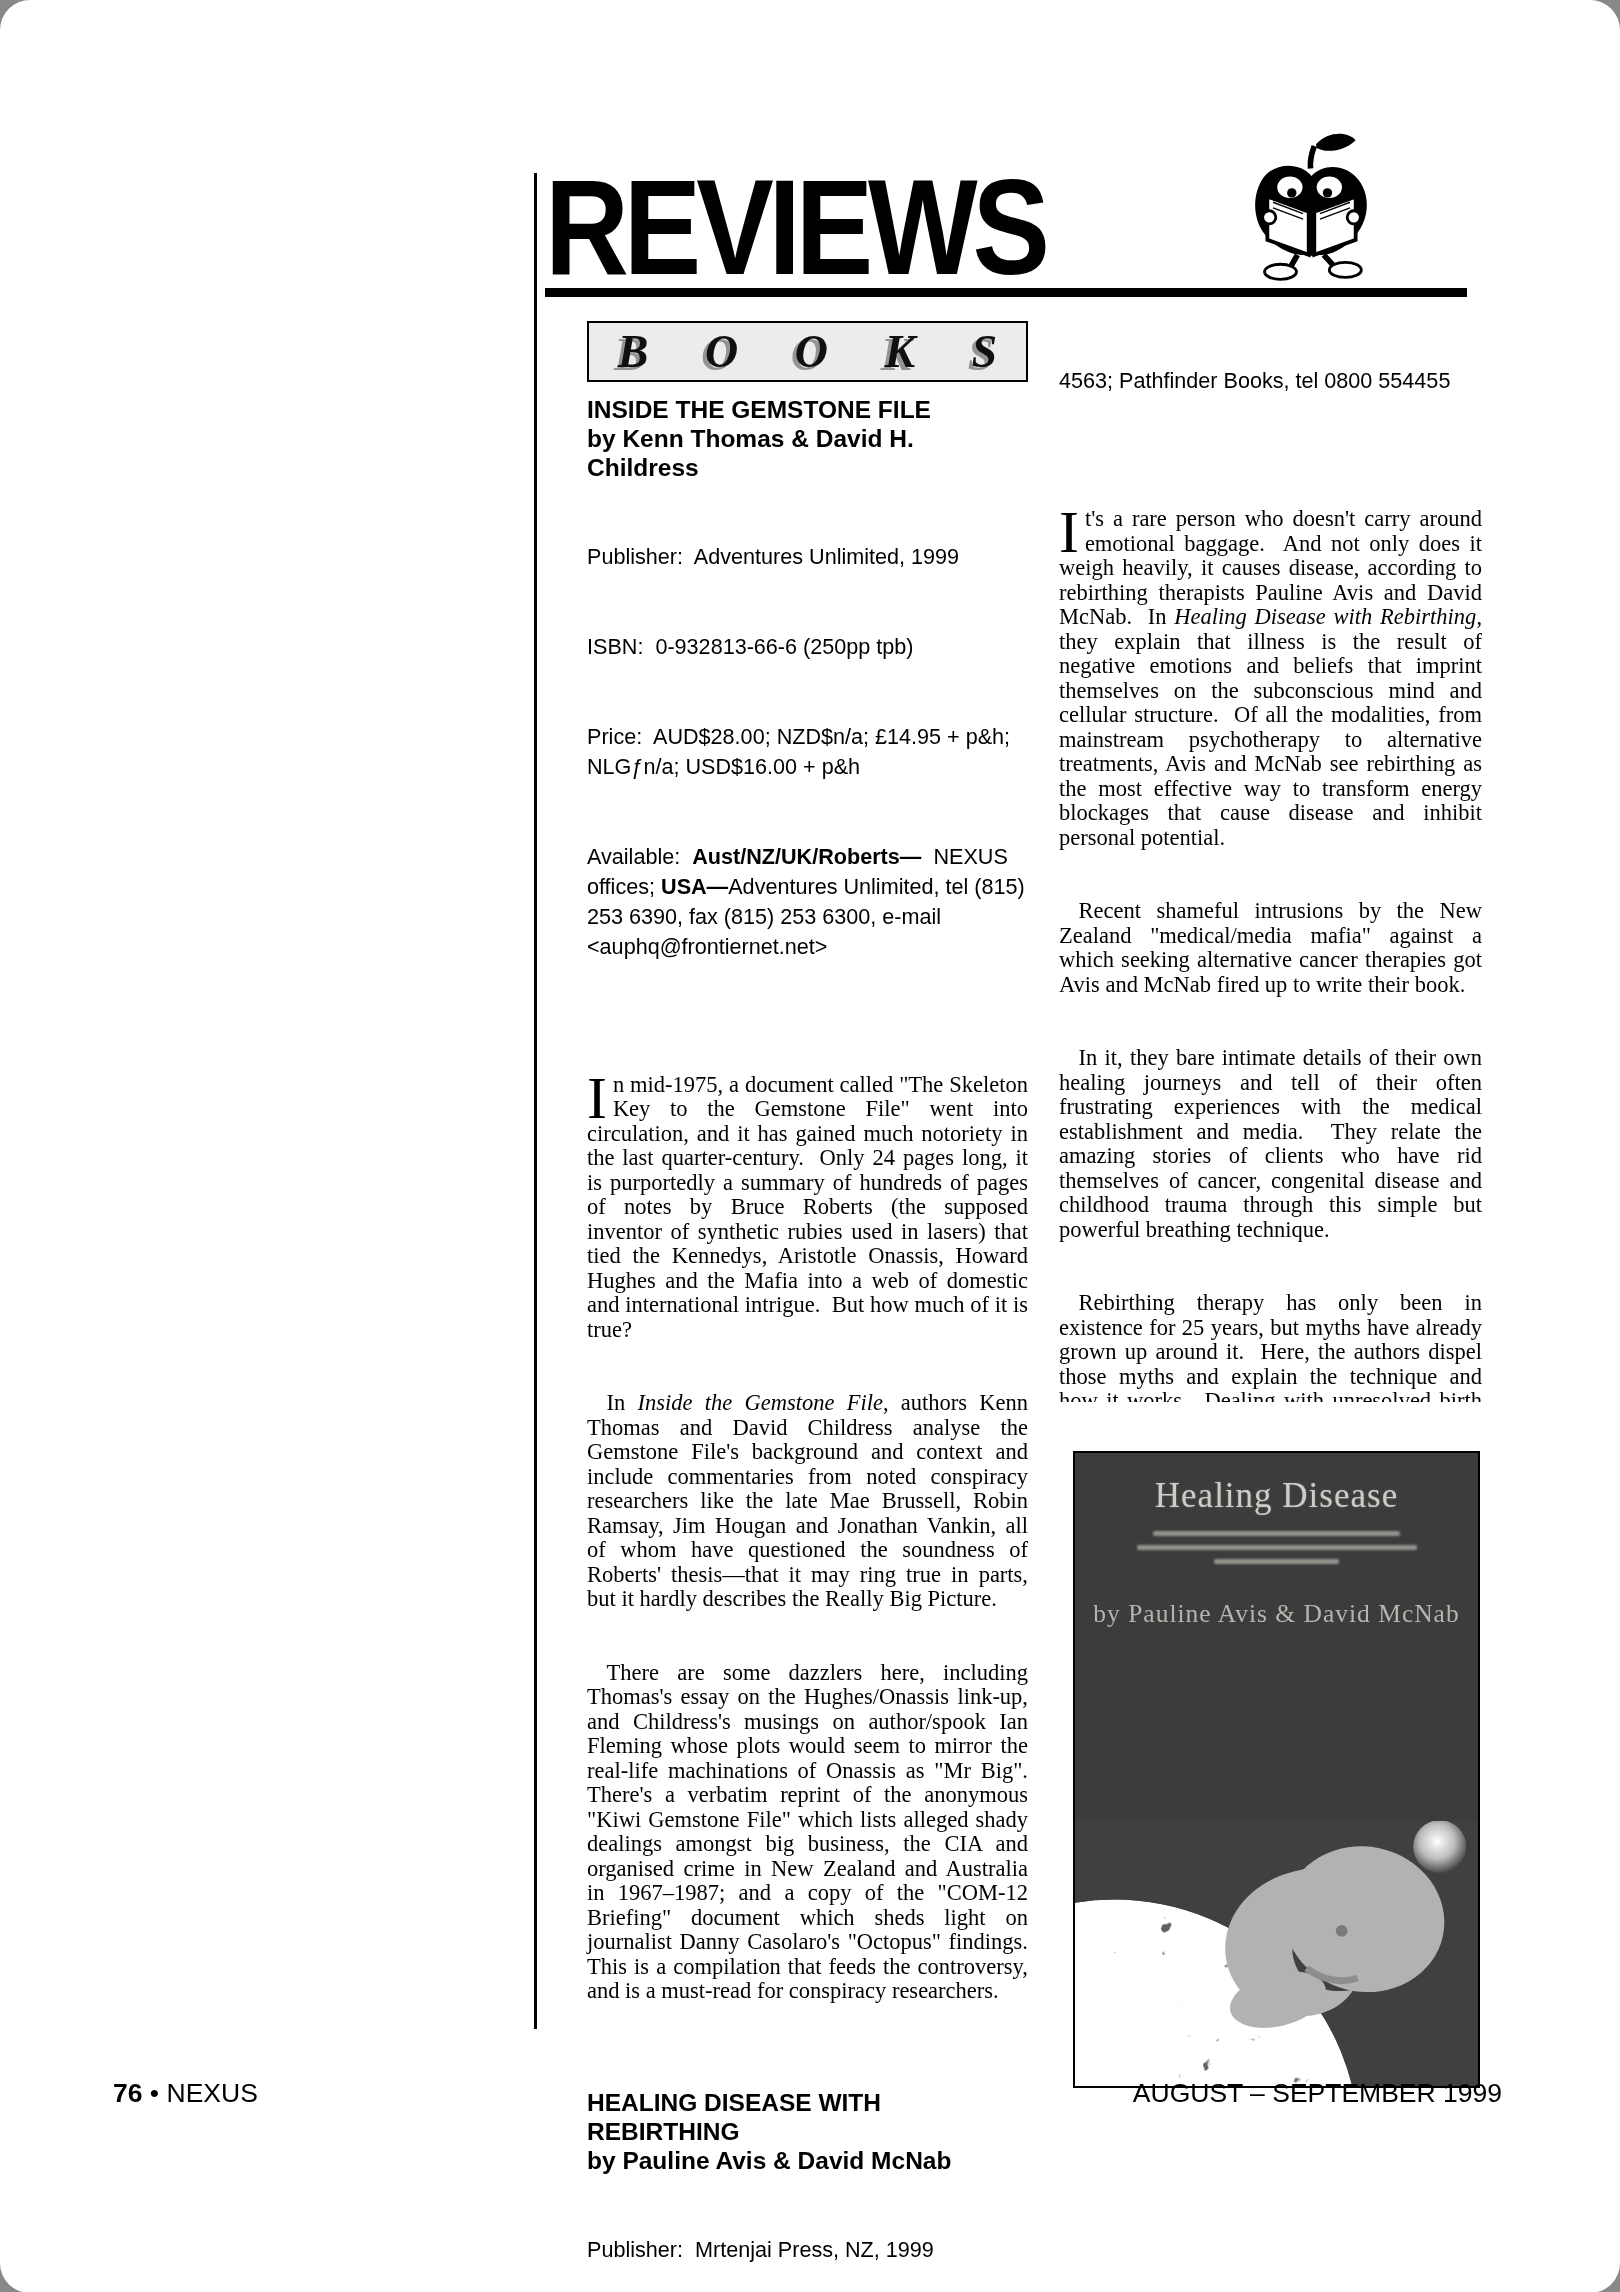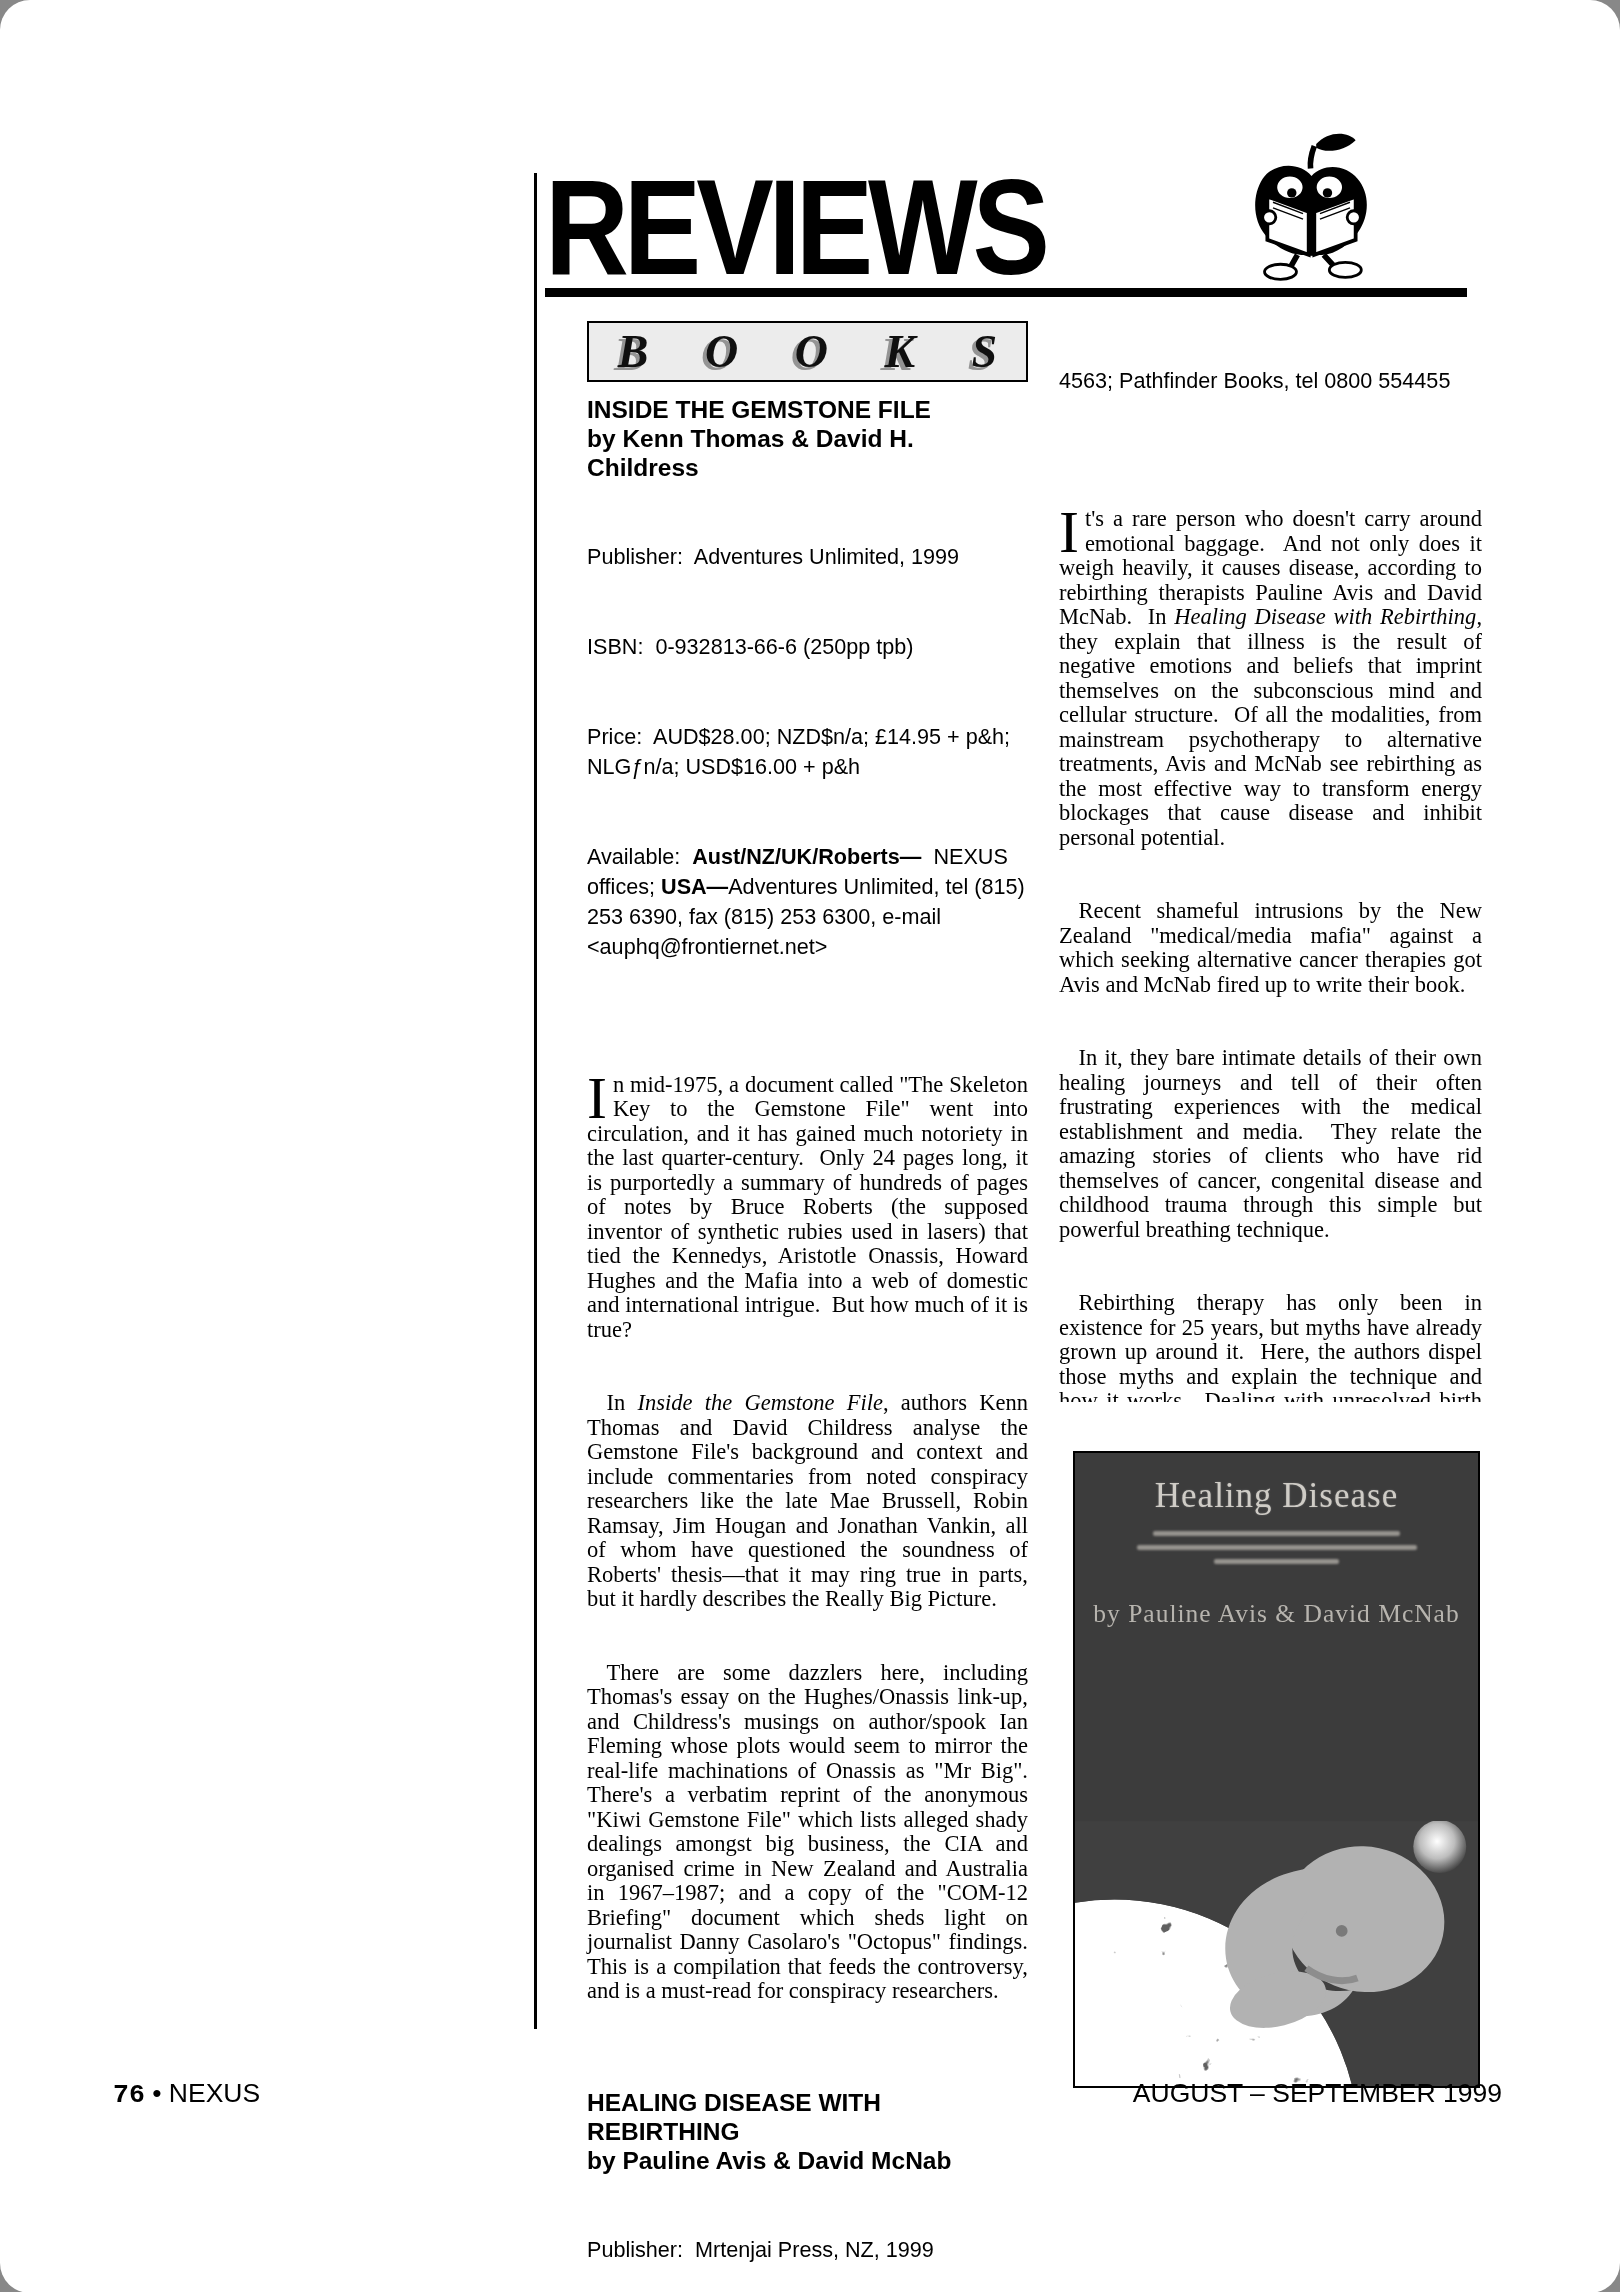--- a/index.html
+++ b/index.html
@@ -48,21 +48,21 @@
                filter:blur(1px);border-radius:2px;}
   .cover-sub i:nth-child(1){width:247px;}
   .cover-sub i:nth-child(2){width:280px;}
   .cover-sub i:nth-child(3){width:125px;}
   .cover-byline{margin-top:35px;font-family:"Liberation Serif",serif;color:#b7b4ae;
                 font-size:25.5px;letter-spacing:1px;}
   .cover-photo{position:absolute;left:0;bottom:0;width:403px;height:265px;display:block;}
 
   
   .footer-left{position:absolute;left:113px;top:2078px;font-size:26.5px;}
-  .footer-left b{font-weight:bold;font-family:Liberation Mono, monospace;}
+  .footer-left b{font-weight:bold;}
   .footer-right{position:absolute;right:118px;top:2078px;font-size:26.5px;}
 </style>
 </head>
 <body>
 
 <div class="page">
 
   <div class="vrule"></div>
 
   <h1 class="reviews-title">REVIEWS</h1>

